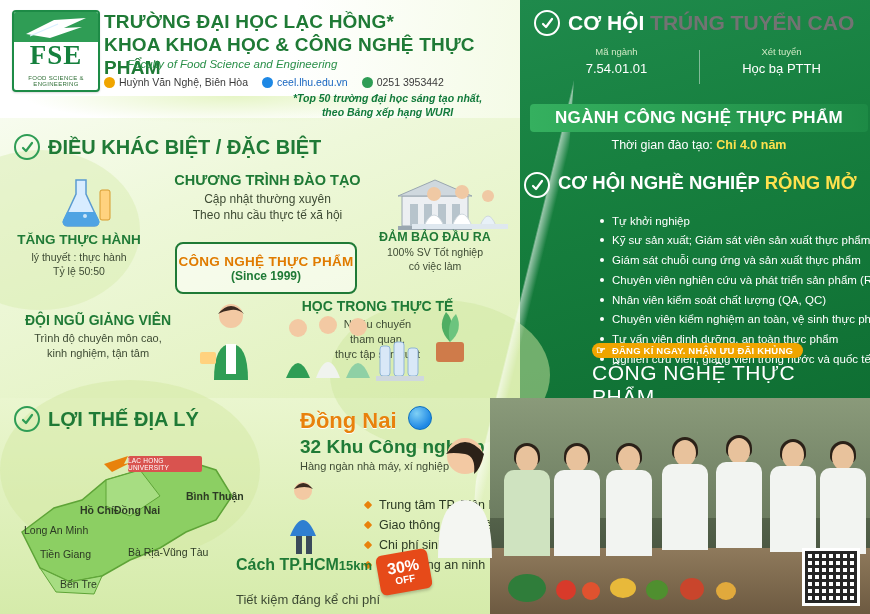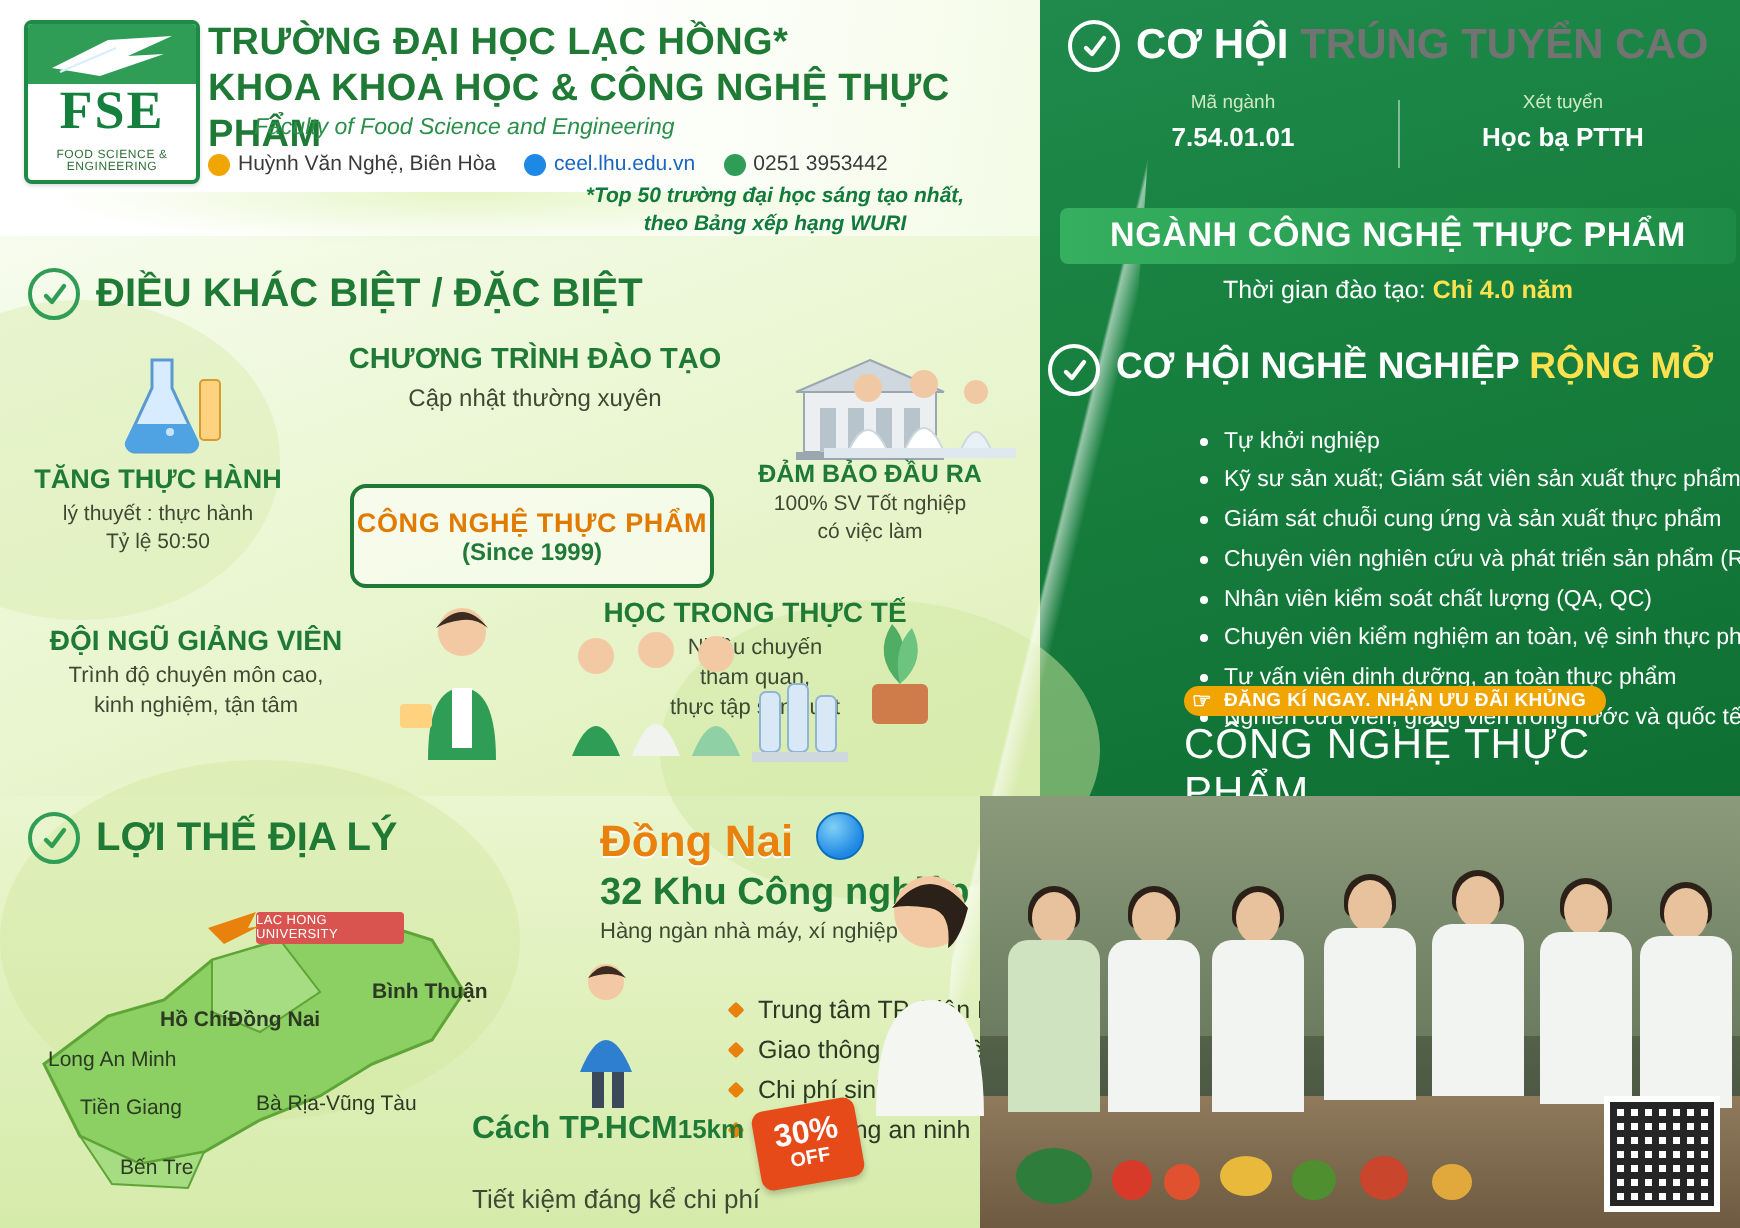--- a/index.html
+++ b/index.html
@@ -212,21 +212,21 @@
   .info-row{
     position:absolute;left:534px;top:46px;width:330px;
     display:flex;align-items:flex-end;gap:0;color:#ffffff;
   }
   .info-col{flex:1;text-align:center;padding:0 2px;position:relative;}
   .info-col + .info-col:before{
     content:"";position:absolute;left:0;top:4px;width:1px;height:34px;
     background:rgba(255,255,255,.45);
   }
   .info-col .cap{font-size:9.5px;color:#cfe9c4;}
-  .info-col .val{font-size:13px;font-weight:bold;color:#ffffff;margin-top:4px;}
+  .info-col .val{font-size:13px;font-weight:normal;color:#ffffff;margin-top:4px;}
   .major-band{
     position:absolute;left:530px;top:104px;width:338px;height:28px;
     background:linear-gradient(90deg,#35b05f 0%,#1d8a45 100%);
     border-radius:4px;display:flex;align-items:center;justify-content:center;
     color:#fff;font-size:17px;font-weight:bold;letter-spacing:.3px;
   }
   .duration{
     position:absolute;left:530px;top:138px;width:338px;text-align:center;
     font-size:12.5px;color:#ffffff;
   }
@@ -360,20 +360,21 @@
           <path d="M2 7 L5 10 L11 2" stroke="#2f9d55" stroke-width="2.2" fill="none" stroke-linecap="round" stroke-linejoin="round"></path>
         </svg>
     </span>
     <span>ĐIỀU KHÁC BIỆT / ĐẶC BIỆT</span>
   </div>
 
   <div class="blk k-train">
     <div class="h">CHƯƠNG TRÌNH ĐÀO TẠO</div>
     <div class="p">
       <div>Cập nhật thường xuyên</div>
+      <div>Theo nhu cầu thực tế xã hội</div>
     </div>
   </div>
 
   <div class="ill" style="left:392px;top:176px;">
     <svg width="86" height="54" viewBox="0 0 86 54">
       <rect x="10" y="20" width="66" height="30" fill="#eceff2" stroke="#9aa7b0"></rect>
       <polygon points="43,4 80,20 6,20" fill="#cfd8de" stroke="#9aa7b0"></polygon>
       <rect x="18" y="28" width="8" height="22" fill="#b7c4cc"></rect>
       <rect x="32" y="28" width="8" height="22" fill="#b7c4cc"></rect>
       <rect x="46" y="28" width="8" height="22" fill="#b7c4cc"></rect>

